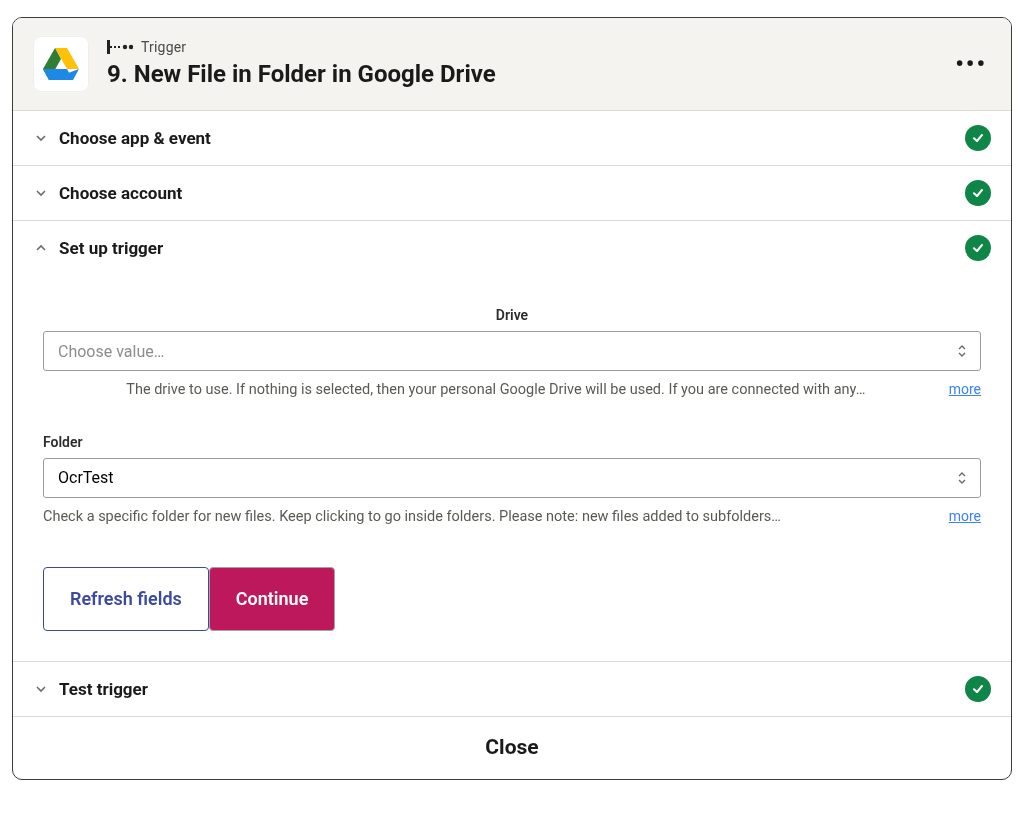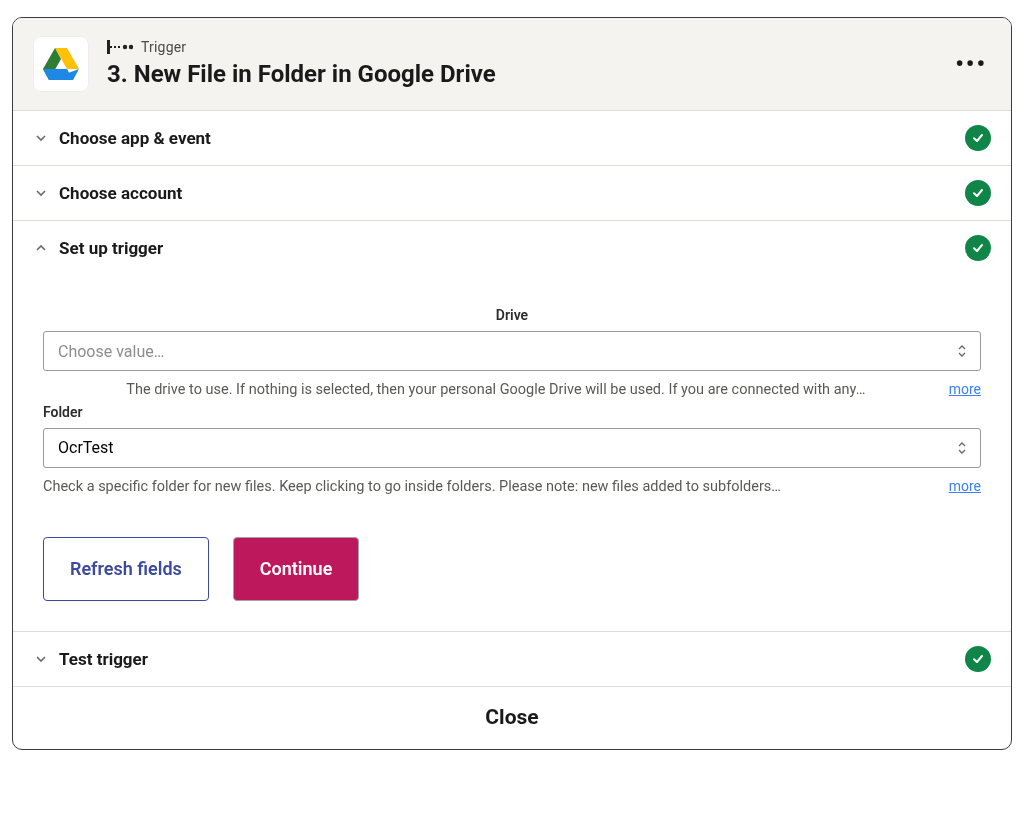--- a/index.html
+++ b/index.html
@@ -72,21 +72,21 @@
   .status-ok {
     width: 26px; height: 26px;
     border-radius: 50%;
     background: #0f8647;
     display: inline-flex; align-items: center; justify-content: center;
   }
   .section-body {
     padding: 10px 30px 30px 30px;
     background: #fff;
   }
-  .field { margin-top: 4px; }
+  .field { margin-top: 34px; }
   .field:first-child { margin-top: 22px; text-align: center; }
   .field-label {
     font-size: 14px; font-weight: 600; color: #2c2c2c;
     margin-bottom: 8px;
   }
   .select {
     width: 100%;
     height: 40px;
     border: 1px solid #9a9a96;
     border-radius: 3px;
@@ -108,21 +108,21 @@
   }
   .help-text {
     flex: 1;
     font-size: 14.5px; color: #5a5a55; line-height: 1.3;
   }
   .more-link {
     font-size: 14px; color: #3b82f6; text-decoration: underline;
     white-space: nowrap; cursor: pointer;
   }
   .btn-row {
-    display: flex; gap: 24px; margin-top: 40px;
+    display: flex; margin-top: 40px;
   }
   .btn {
     height: 64px;
     display: inline-flex; align-items: center; justify-content: center;
     padding: 0 26px;
     font-size: 18px; font-weight: 600;
     border-radius: 4px; cursor: pointer;
   }
   .btn-secondary {
     background: #fff; color: #3c4a9e;
@@ -161,21 +161,21 @@
     <div class="hdr-titles">
       <div class="hdr-kicker">
         <svg width="26" height="14" viewBox="0 0 26 14">
           <rect x="0" y="0" width="3" height="14" fill="#222"></rect>
           <line x1="3" y1="7" x2="14" y2="7" stroke="#222" stroke-width="2" stroke-dasharray="2 2"></line>
           <circle cx="18" cy="7" r="2.2" fill="#222"></circle>
           <circle cx="24" cy="7" r="2.2" fill="#222"></circle>
         </svg>
         <span>Trigger</span>
       </div>
-      <div class="hdr-title">3. New File in Folder in Google Drive</div>
+      <div class="hdr-title">9. New File in Folder in Google Drive</div>
     </div>
     <div class="hdr-menu">•••</div>
   </div>
 
   <div class="section">
     <div class="section-hdr">
       <span class="chev">
         <svg width="12" height="12" viewBox="0 0 12 12">
               <path d="M2 4 L6 8 L10 4" fill="none" stroke="#6b6b6b" stroke-width="1.6"></path>
             </svg>

